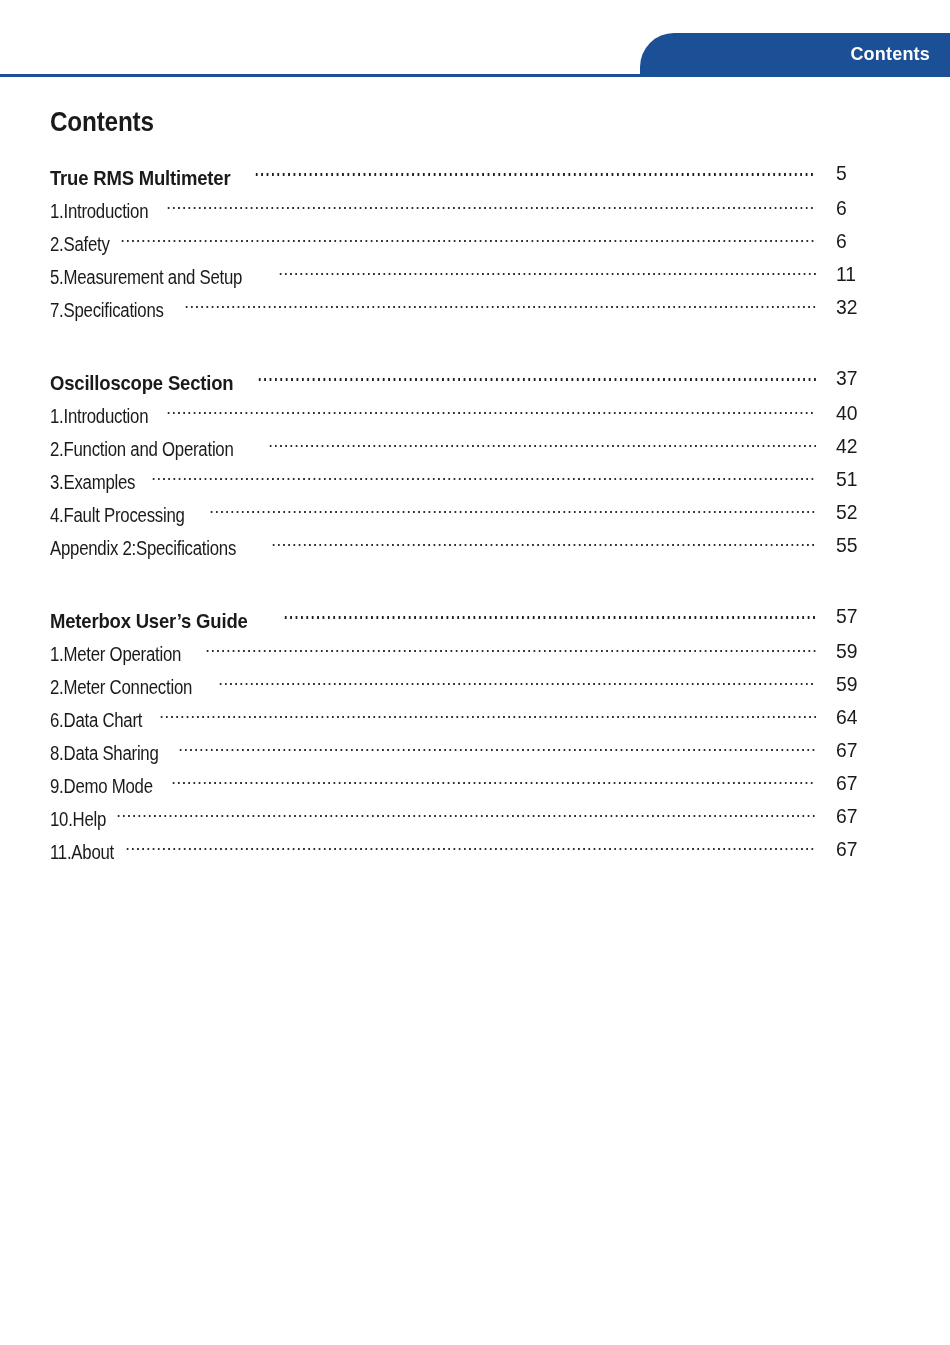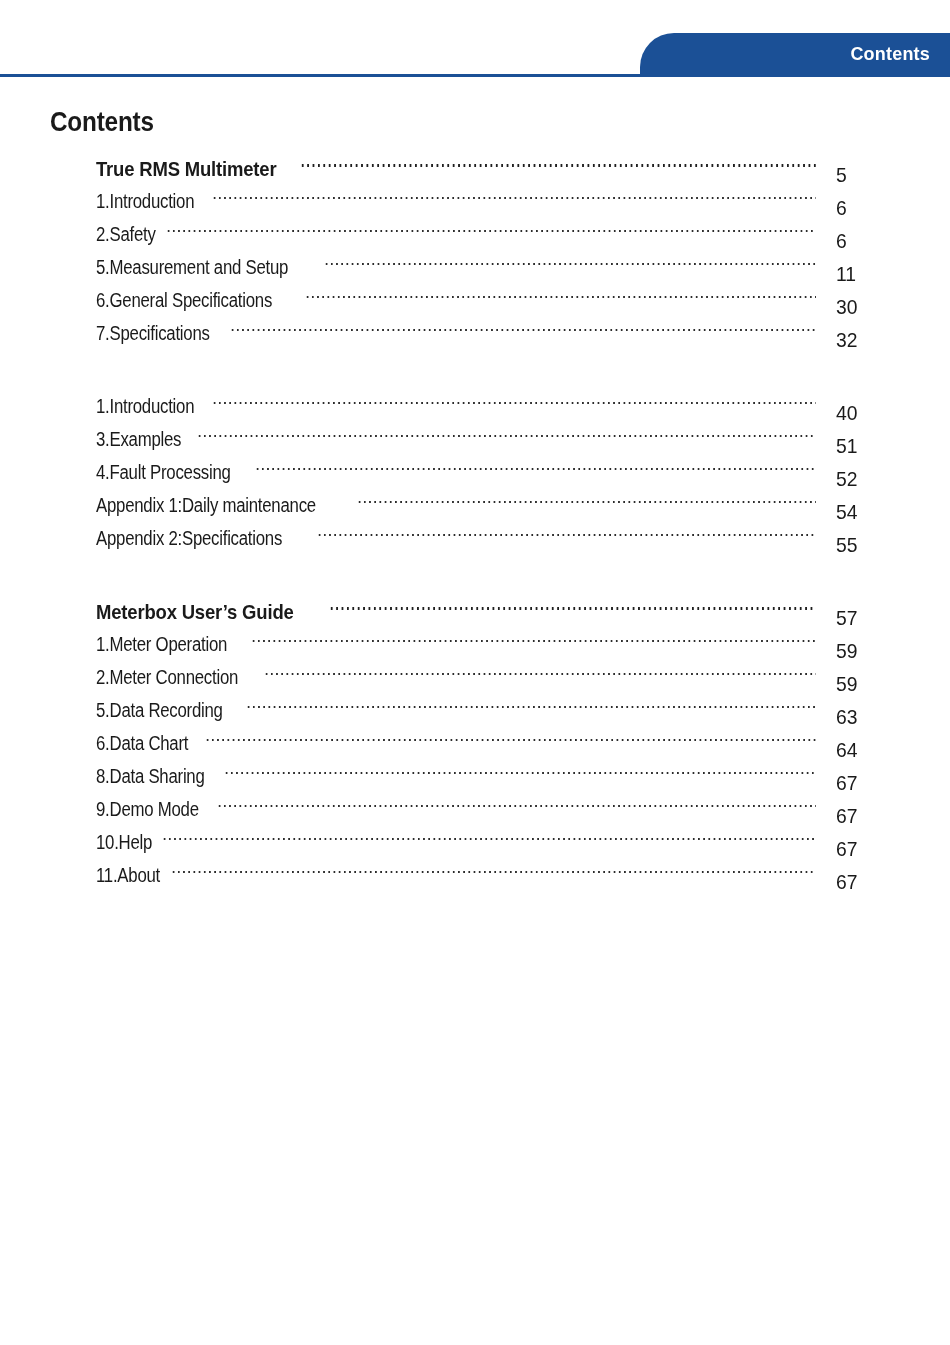--- a/index.html
+++ b/index.html
@@ -73,25 +73,24 @@
     transform: scaleX(0.9);
     transform-origin: left center;
     white-space: nowrap;
   }
 
   .toc-section { margin-bottom: 0; }
   .toc-section + .toc-section { margin-top: 40px; }
 
   .toc-row {
     display: flex;
-    align-items: flex-end;
+    align-items: flex-start;
     height: 33px;
     line-height: 33px;
     white-space: nowrap;
-    margin-left: 46px;
   }
   .toc-left {
     display: flex;
     align-items: baseline;
     flex: 1 1 auto;
     min-width: 0;
     overflow: hidden;
   }
   .toc-label {
     flex: 0 0 auto;
@@ -188,61 +187,61 @@
         </div>
         <div class="toc-row">
           <div class="toc-left">
             <span class="toc-label">5.Measurement and Setup</span>
             <span class="toc-dots"></span>
           </div>
           <span class="toc-page">11</span>
         </div>
         <div class="toc-row">
           <div class="toc-left">
-            <span class="toc-label">6.General Specifications</span>
-            <span class="toc-dots"></span>
-          </div>
-          <span class="toc-page">30</span>
-        </div>
-        <div class="toc-row">
-          <div class="toc-left">
             <span class="toc-label">7.Specifications</span>
             <span class="toc-dots"></span>
           </div>
           <span class="toc-page">32</span>
         </div>
       </div>
       <div class="toc-section">
+        <div class="toc-row is-heading">
+          <div class="toc-left">
+            <span class="toc-label">Oscilloscope Section</span>
+            <span class="toc-dots"></span>
+          </div>
+          <span class="toc-page">37</span>
+        </div>
         <div class="toc-row">
           <div class="toc-left">
             <span class="toc-label">1.Introduction</span>
             <span class="toc-dots"></span>
           </div>
           <span class="toc-page">40</span>
         </div>
         <div class="toc-row">
           <div class="toc-left">
+            <span class="toc-label">2.Function and Operation</span>
+            <span class="toc-dots"></span>
+          </div>
+          <span class="toc-page">42</span>
+        </div>
+        <div class="toc-row">
+          <div class="toc-left">
             <span class="toc-label">3.Examples</span>
             <span class="toc-dots"></span>
           </div>
           <span class="toc-page">51</span>
         </div>
         <div class="toc-row">
           <div class="toc-left">
             <span class="toc-label">4.Fault Processing</span>
             <span class="toc-dots"></span>
           </div>
           <span class="toc-page">52</span>
-        </div>
-        <div class="toc-row">
-          <div class="toc-left">
-            <span class="toc-label">Appendix 1:Daily maintenance</span>
-            <span class="toc-dots"></span>
-          </div>
-          <span class="toc-page">54</span>
         </div>
         <div class="toc-row">
           <div class="toc-left">
             <span class="toc-label">Appendix 2:Specifications</span>
             <span class="toc-dots"></span>
           </div>
           <span class="toc-page">55</span>
         </div>
       </div>
       <div class="toc-section">
@@ -262,27 +261,20 @@
         </div>
         <div class="toc-row">
           <div class="toc-left">
             <span class="toc-label">2.Meter Connection</span>
             <span class="toc-dots"></span>
           </div>
           <span class="toc-page">59</span>
         </div>
         <div class="toc-row">
           <div class="toc-left">
-            <span class="toc-label">5.Data Recording</span>
-            <span class="toc-dots"></span>
-          </div>
-          <span class="toc-page">63</span>
-        </div>
-        <div class="toc-row">
-          <div class="toc-left">
             <span class="toc-label">6.Data Chart</span>
             <span class="toc-dots"></span>
           </div>
           <span class="toc-page">64</span>
         </div>
         <div class="toc-row">
           <div class="toc-left">
             <span class="toc-label">8.Data Sharing</span>
             <span class="toc-dots"></span>
           </div>

